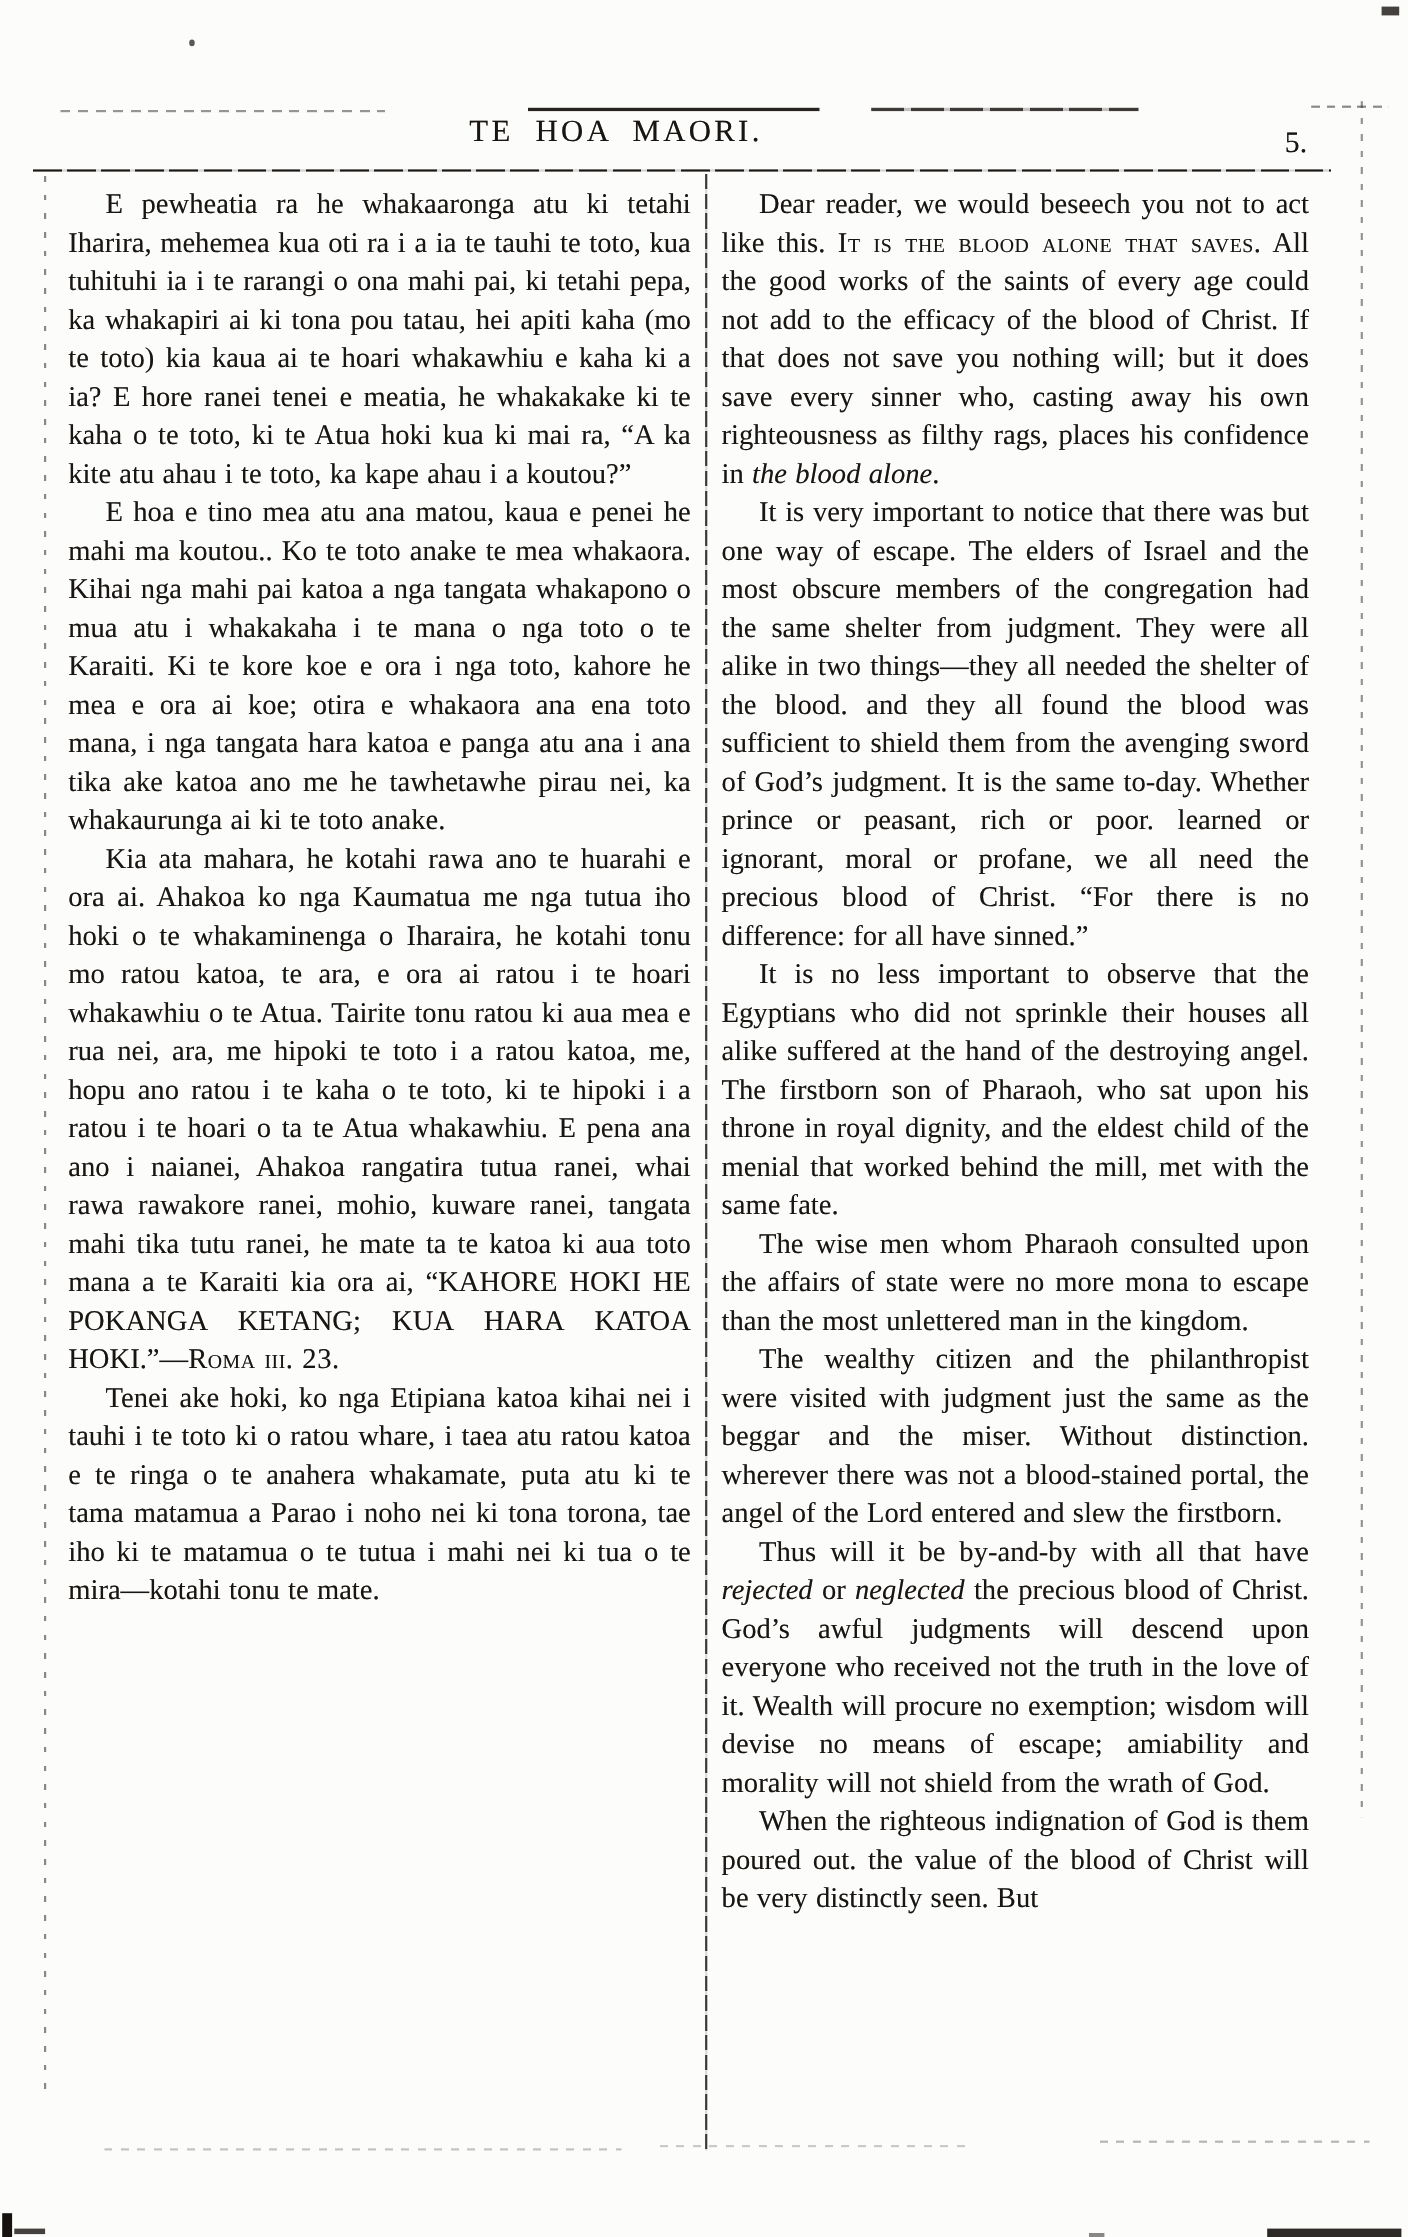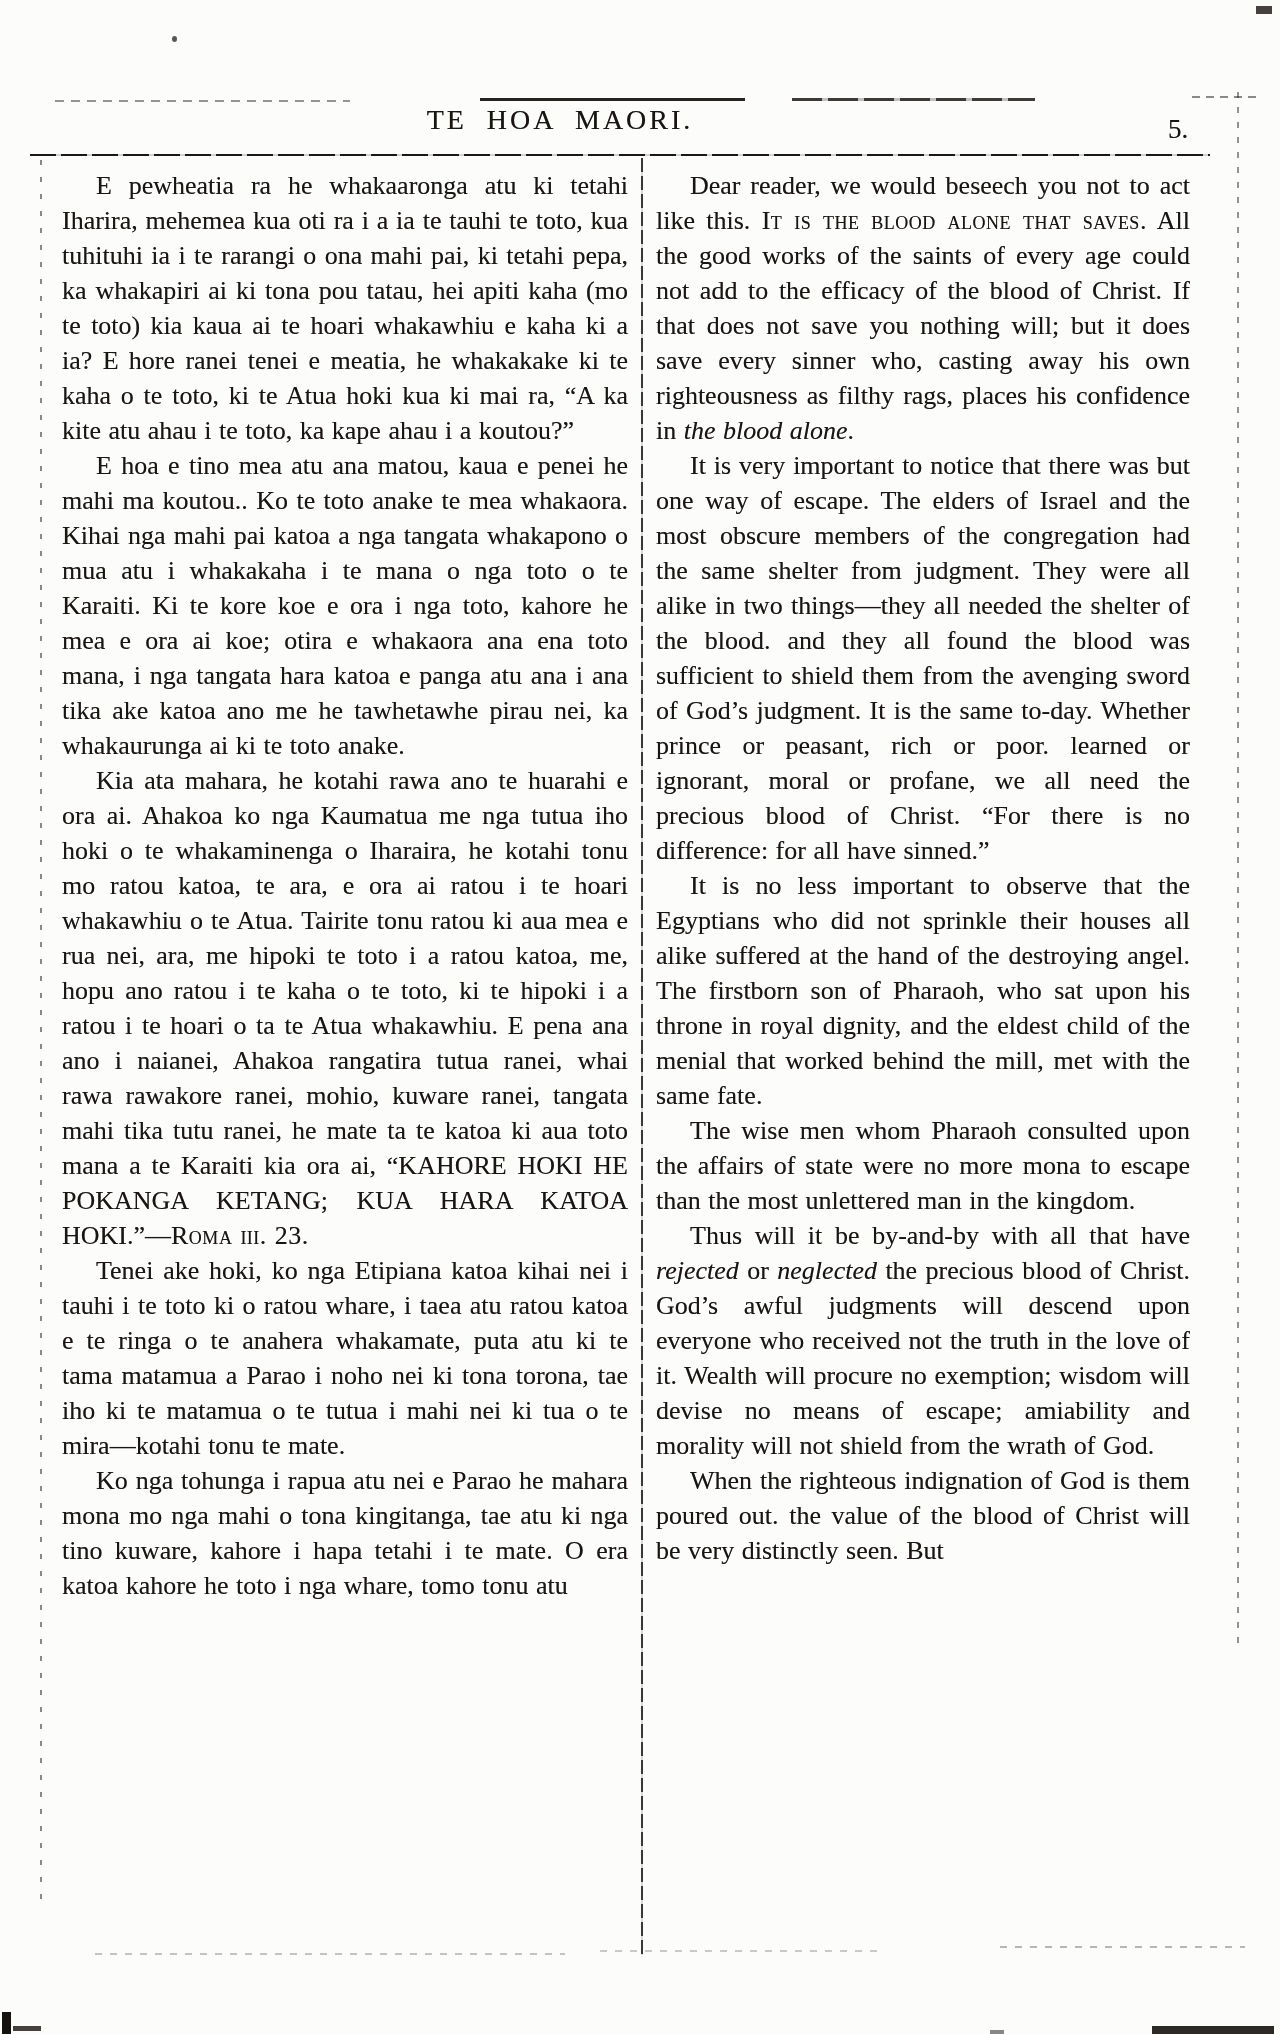--- a/index.html
+++ b/index.html
@@ -82,28 +82,28 @@
 
   <div class="masthead">TE HOA MAORI.</div>
   <div class="page-number">5.</div>
   <div class="header-rule"></div>
 
   <div class="col col-left">
       <p><span class="n">E pewheatia ra he whakaaronga atu ki tetahi Iharira, mehemea kua oti ra i a ia te tauhi te toto, kua tuhituhi ia i te rarangi o ona mahi pai, ki tetahi pepa, ka whakapiri ai ki tona pou tatau, hei apiti kaha (mo te toto) kia kaua ai te hoari whakawhiu e kaha ki a ia? E hore ranei tenei e meatia, he whakakake ki te kaha o te toto, ki te Atua hoki kua ki mai ra, “A ka kite atu ahau i te toto, ka kape ahau i a koutou?”</span></p>
       <p><span class="n">E hoa e tino mea atu ana matou, kaua e penei he mahi ma koutou.. Ko te toto anake te mea whakaora. Kihai nga mahi pai katoa a nga tangata whakapono o mua atu i whakakaha i te mana o nga toto o te Karaiti. Ki te kore koe e ora i nga toto, kahore he mea e ora ai koe; otira e whakaora ana ena toto mana, i nga tangata hara katoa e panga atu ana i ana tika ake katoa ano me he tawhetawhe pirau nei, ka whakaurunga ai ki te toto anake.</span></p>
       <p><span class="n">Kia ata mahara, he kotahi rawa ano te huarahi e ora ai. Ahakoa ko nga Kaumatua me nga tutua iho hoki o te whakaminenga o Iharaira, he kotahi tonu mo ratou katoa, te ara, e ora ai ratou i te hoari whakawhiu o te Atua. Tairite tonu ratou ki aua mea e rua nei, ara, me hipoki te toto i a ratou katoa, me, hopu ano ratou i te kaha o te toto, ki te hipoki i a ratou i te hoari o ta te Atua whakawhiu. E pena ana ano i naianei, Ahakoa rangatira tutua ranei, whai rawa rawakore ranei, mohio, kuware ranei, tangata mahi tika tutu ranei, he mate ta te katoa ki aua toto mana a te Karaiti kia ora ai, “KAHORE HOKI HE POKANGA KETANG; KUA HARA KATOA HOKI.”—</span><span class="sc">Roma iii. 23.</span></p>
       <p><span class="n">Tenei ake hoki, ko nga Etipiana katoa kihai nei i tauhi i te toto ki o ratou whare, i taea atu ratou katoa e te ringa o te anahera whakamate, puta atu ki te tama matamua a Parao i noho nei ki tona torona, tae iho ki te matamua o te tutua i mahi nei ki tua o te mira—kotahi tonu te mate.</span></p>
-      <p><span class="n">Ko nga tohunga i rapua atu nei e Parao he mahara mona mo nga mahi o tona kingitanga, tae atu ki nga tino kuware, kahore i hapa tetahi i te mate. O era katoa kahore he toto i nga whare, tomo tonu atu</span></p>
     </div>
   <div class="divider"></div>
   <div class="col col-right">
       <p><span class="n">Dear reader, we would beseech you not to act like this. </span><span class="sc">It is the blood alone that saves.</span><span class="n"> All the good works of the saints of every age could not add to the efficacy of the blood of Christ. If that does not save you nothing will; but it does save every sinner who, casting away his own righteousness as filthy rags, places his confidence in </span><span class="it">the blood alone</span><span class="n">.</span></p>
       <p><span class="n">It is very important to notice that there was but one way of escape. The elders of Israel and the most obscure members of the congregation had the same shelter from judgment. They were all alike in two things—they all needed the shelter of the blood. and they all found the blood was sufficient to shield them from the avenging sword of God’s judgment. It is the same to-day. Whether prince or peasant, rich or poor. learned or ignorant, moral or profane, we all need the precious blood of Christ. “For there is no difference: for all have sinned.”</span></p>
       <p><span class="n">It is no less important to observe that the Egyptians who did not sprinkle their houses all alike suffered at the hand of the destroying angel. The firstborn son of Pharaoh, who sat upon his throne in royal dignity, and the eldest child of the menial that worked behind the mill, met with the same fate.</span></p>
       <p><span class="n">The wise men whom Pharaoh consulted upon the affairs of state were no more mona to escape than the most unlettered man in the kingdom.</span></p>
+      <p><span class="n">The wealthy citizen and the philanthropist were visited with judgment just the same as the beggar and the miser. Without distinction. wherever there was not a blood-stained portal, the angel of the Lord entered and slew the firstborn.</span></p>
       <p><span class="n">Thus will it be by-and-by with all that have </span><span class="it">rejected</span><span class="n"> or </span><span class="it">neglected</span><span class="n"> the precious blood of Christ. God’s awful judgments will descend upon everyone who received not the truth in the love of it. Wealth will procure no exemption; wisdom will devise no means of escape; amiability and morality will not shield from the wrath of God.</span></p>
       <p><span class="n">When the righteous indignation of God is them poured out. the value of the blood of Christ will be very distinctly seen. But</span></p>
     </div>
 
   <div class="edge edge-left"></div>
   <div class="edge edge-right"></div>
 
   <div class="bottom-dash dash-a"></div>
   <div class="bottom-dash dash-b"></div>
   <div class="bottom-dash dash-c"></div>

